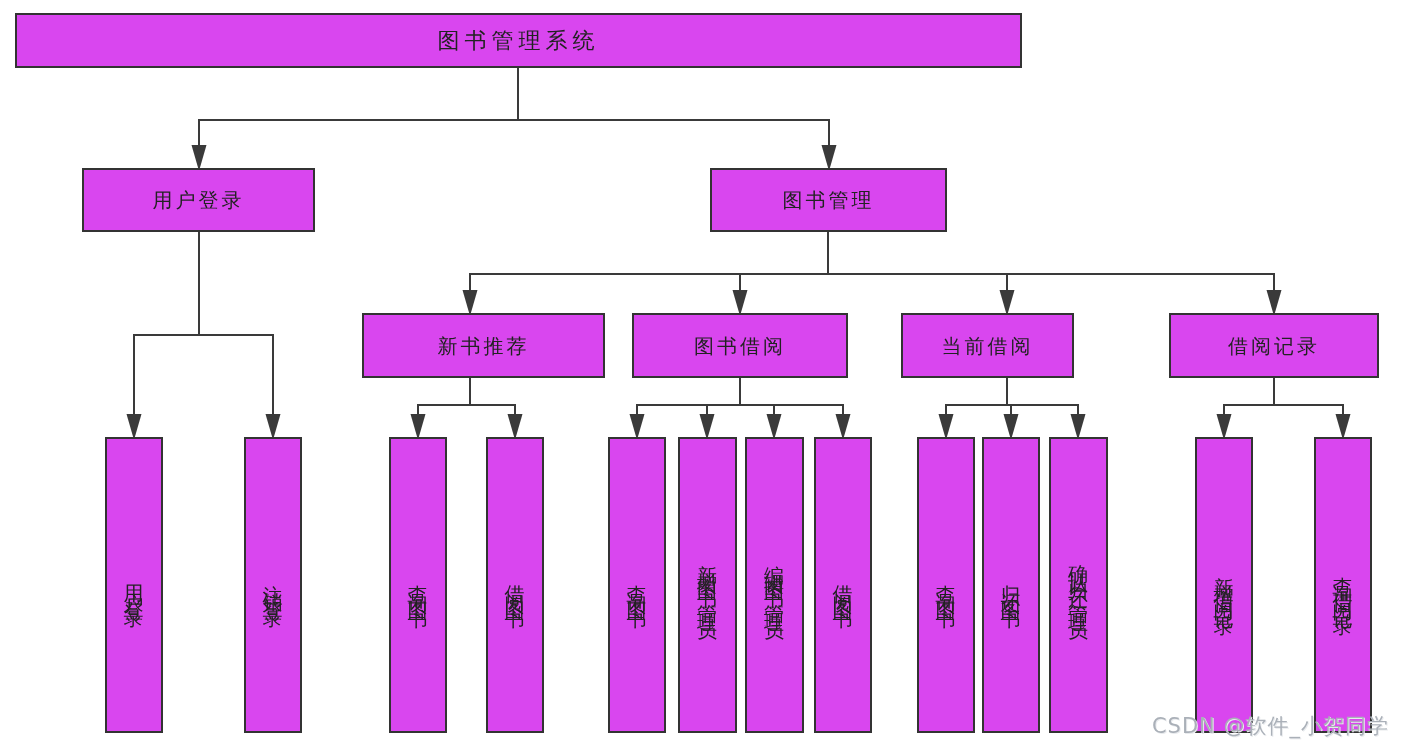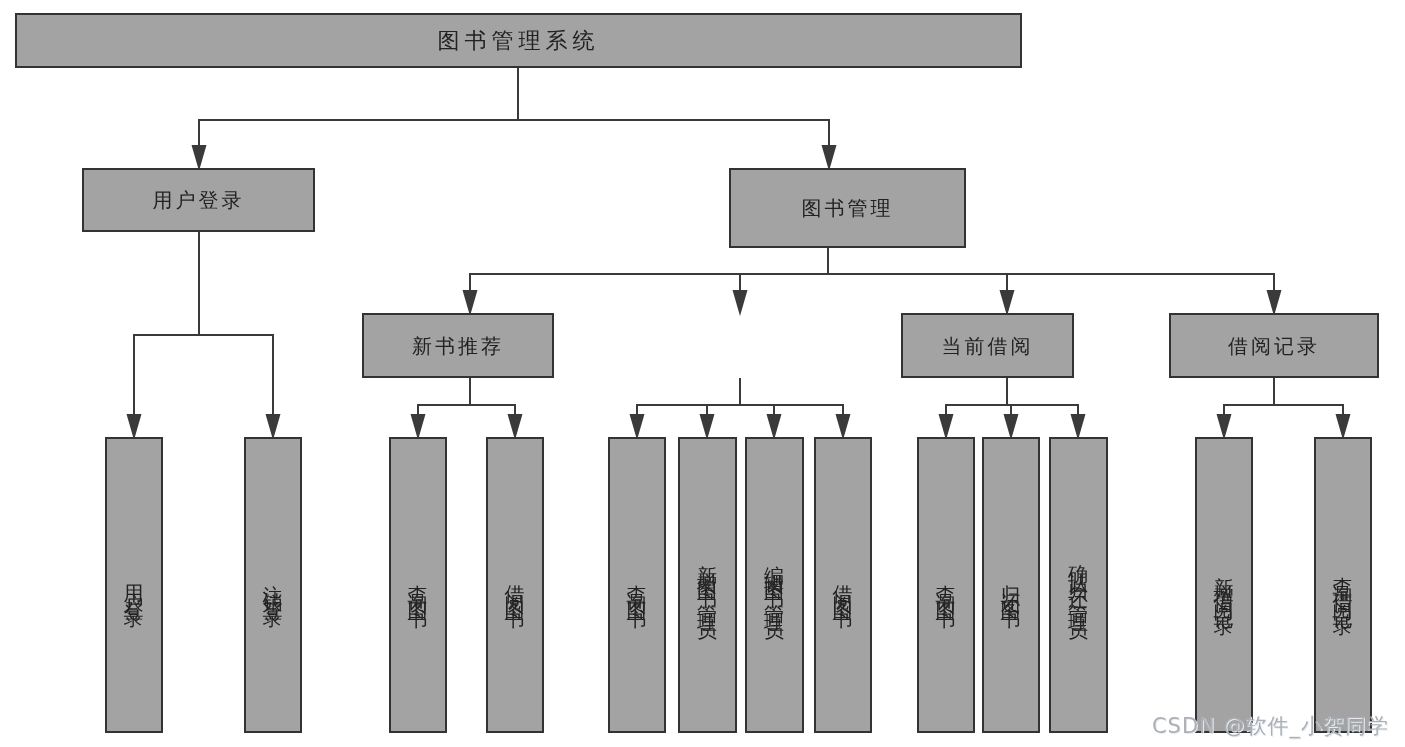--- a/index.html
+++ b/index.html
@@ -4,21 +4,21 @@
 <style>
   html,body{margin:0;padding:0;background:#ffffff;}
   .canvas{
     position:relative;width:1405px;height:747px;background:#ffffff;overflow:hidden;
     font-family:"DejaVu Sans","Liberation Sans",sans-serif;color:#222222;
   }
   svg.connectors{position:absolute;left:0;top:0;z-index:1;}
   svg.connectors line{stroke:#3a3a3a;stroke-width:2.5;shape-rendering:crispEdges;}
   svg.connectors polygon{fill:#3a3a3a;stroke:none;}
   .node{
-    position:absolute;z-index:2;background:#a3a3a3;border:2.5px solid #333333;
+    position:absolute;z-index:2;background:#d946ef;border:2.5px solid #333333;
     display:flex;align-items:center;justify-content:center;
     box-sizing:border-box;line-height:1;
   }
   .node.root{font-size:22px;letter-spacing:5px;}
   .node.branch{font-size:20px;letter-spacing:3px;}
   .node.leaf{
     writing-mode:vertical-rl;text-orientation:mixed;
     font-size:20px;letter-spacing:8px;
   }
   .watermark{
@@ -109,26 +109,29 @@
     </g>
   </svg>
 
   <div class="node root" style="left:15px;top:13px;width:1007px;height:55px;">
     <span>图书管理系统</span>
   </div>
 
   <div class="node branch" style="left:82px;top:168px;width:233px;height:64px;">
     <span>用户登录</span>
   </div>
-  <div class="node branch" style="left:729px;top:168px;width:237px;height:80px;">
+  <div class="node branch" style="left:710px;top:168px;width:237px;height:64px;">
     <span>图书管理</span>
   </div>
 
-  <div class="node branch" style="left:362px;top:313px;width:192px;height:65px;">
+  <div class="node branch" style="left:362px;top:313px;width:243px;height:65px;">
     <span>新书推荐</span>
+  </div>
+  <div class="node branch" style="left:632px;top:313px;width:216px;height:65px;">
+    <span>图书借阅</span>
   </div>
   <div class="node branch" style="left:901px;top:313px;width:173px;height:65px;">
     <span>当前借阅</span>
   </div>
   <div class="node branch" style="left:1169px;top:313px;width:210px;height:65px;">
     <span>借阅记录</span>
   </div>
 
   <div class="node leaf" style="left:105px;top:437px;width:58px;height:296px;">
     <span>用户登录</span>

